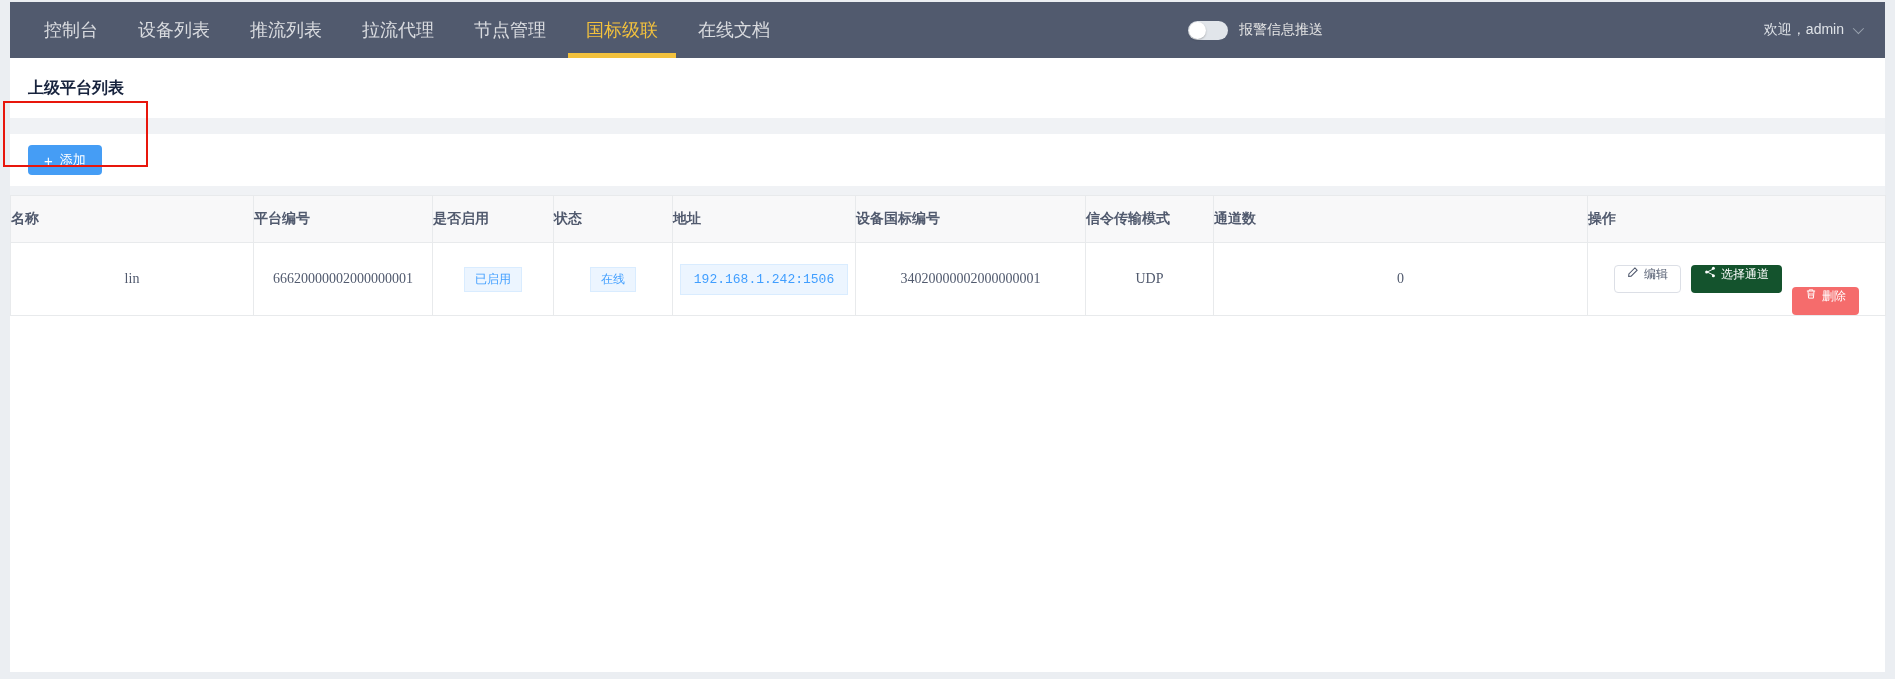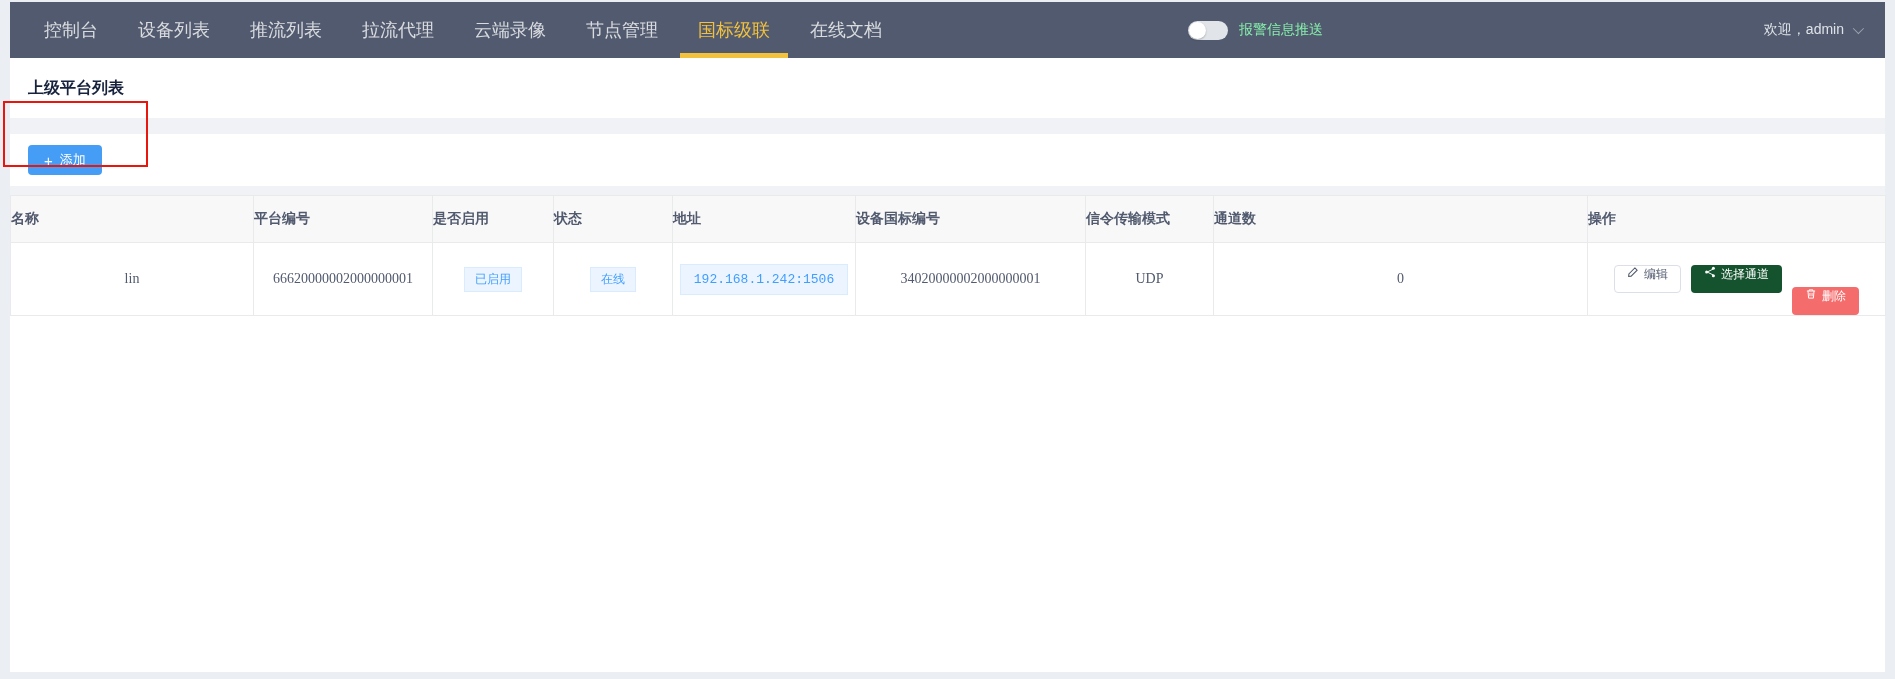--- a/index.html
+++ b/index.html
@@ -43,21 +43,21 @@
     background: #e1e5ea;
     border-radius: 10px;
     cursor: pointer;
   }
   .switch .knob {
     position:absolute; left:1px; top:1px;
     width:17px; height:17px; border-radius:50%;
     background:#ffffff;
     box-shadow: 0 1px 2px rgba(0,0,0,0.25);
   }
-  .nav-toggle-label { font-size:14px; color:#86efac;text-align:right; }
+  .nav-toggle-label { font-size:14px; color:#e5e5e5;text-align:right; }
   .nav-welcome {
     position:absolute; right:24px; top:0; height:100%;
     display:flex; align-items:center; gap:9px;
     font-size:14px; color:#dfe3e8;
     cursor:pointer;
   }
   .chevron {
     width:8px; height:8px;
     border-right:1px solid #9aa3af;
     border-bottom:1px solid #9aa3af;
@@ -146,21 +146,20 @@
   .btn-delete { background:#f56c6c; color:#ffffff;margin-top:44px; }
 </style>
 </head>
 <body>
 
 <div class="navbar">
   <div class="nav-item">控制台</div>
   <div class="nav-item">设备列表</div>
   <div class="nav-item">推流列表</div>
   <div class="nav-item">拉流代理</div>
-  <div class="nav-item">云端录像</div>
   <div class="nav-item">节点管理</div>
   <div class="nav-item active">国标级联</div>
   <div class="nav-item">在线文档</div>
 
   <div class="nav-toggle-group">
     <div class="switch">
       <div class="knob"></div>
     </div>
     <span class="nav-toggle-label">报警信息推送</span>
   </div>

